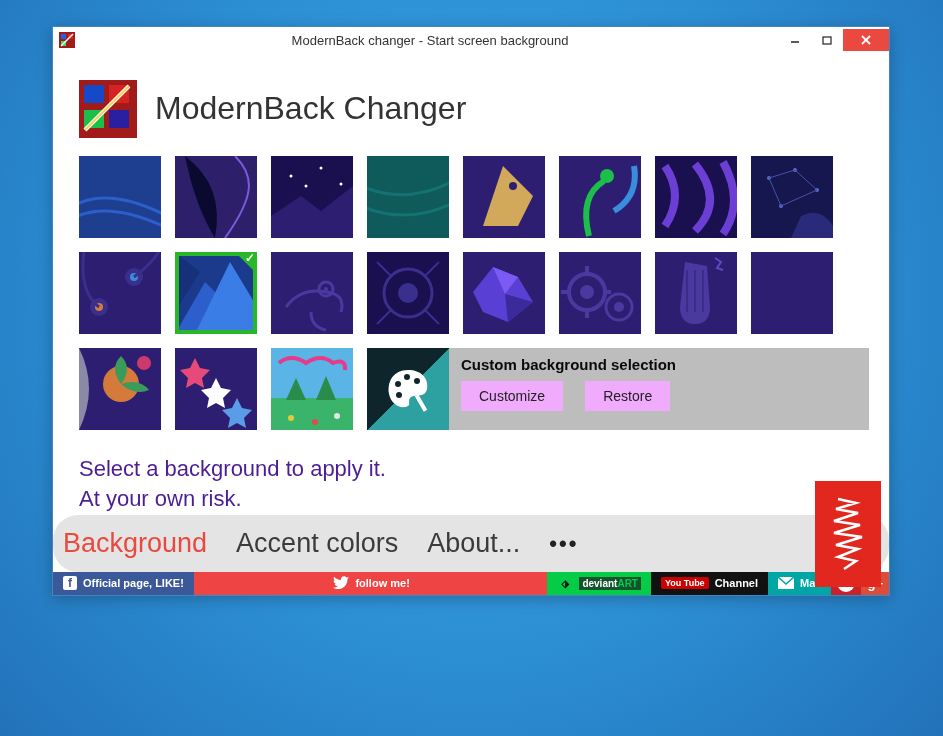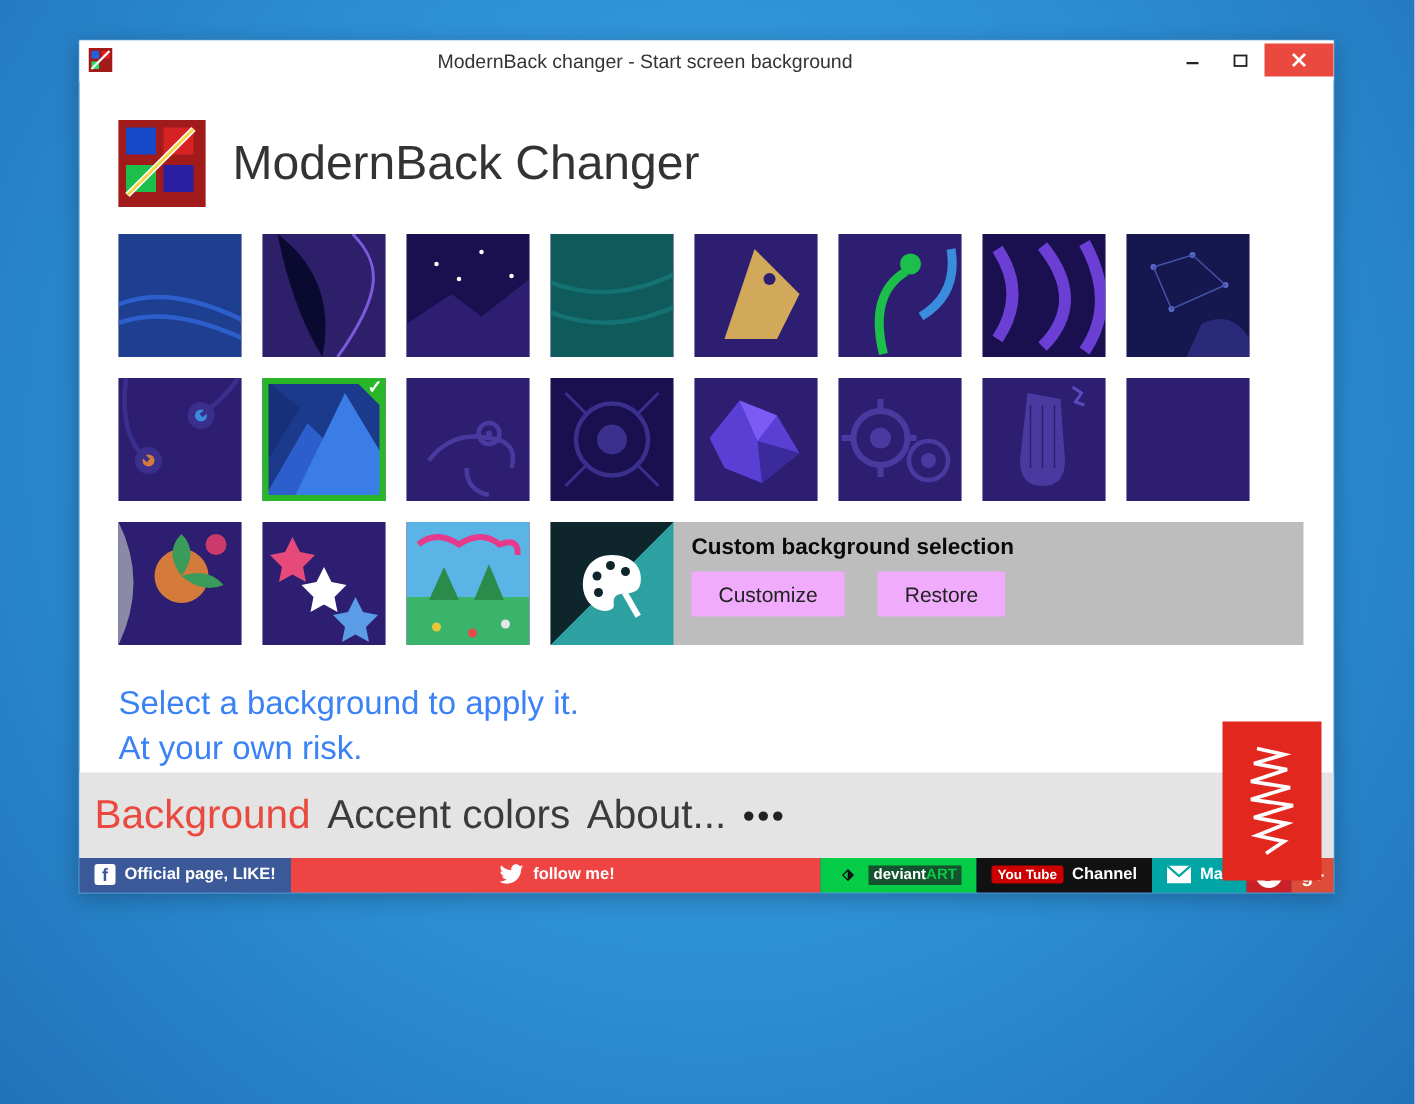--- a/index.html
+++ b/index.html
@@ -153,31 +153,32 @@
     padding: 7px 18px;
     font-size: 14px;
     color: #222;
     cursor: pointer;
     font-family: inherit;
   }
   .instructions {
     margin-top: 24px;
     font-size: 22px;
     font-weight: 300;
-    color: #3b82f6;
+    color: #4c1d95;
     line-height: 1.4;
   }
   .nav {
     margin-top: auto;
     background: #e4e4e4;
     display: flex;
     align-items: center;
     height: 64px;
     padding: 0 10px;
-    gap: 11px;
+    gap: 29px;
+    border-radius: 25px;
   }
   .nav-item {
     font-size: 27px;
     font-weight: 300;
     color: #3b3b3b;
     cursor: pointer;
   }
   .nav-item.active { color: #e9493e; }
   .nav-dots { font-size: 22px; letter-spacing: 2px; cursor: pointer; color: #222; font-weight: bold; }
   .red-badge {

